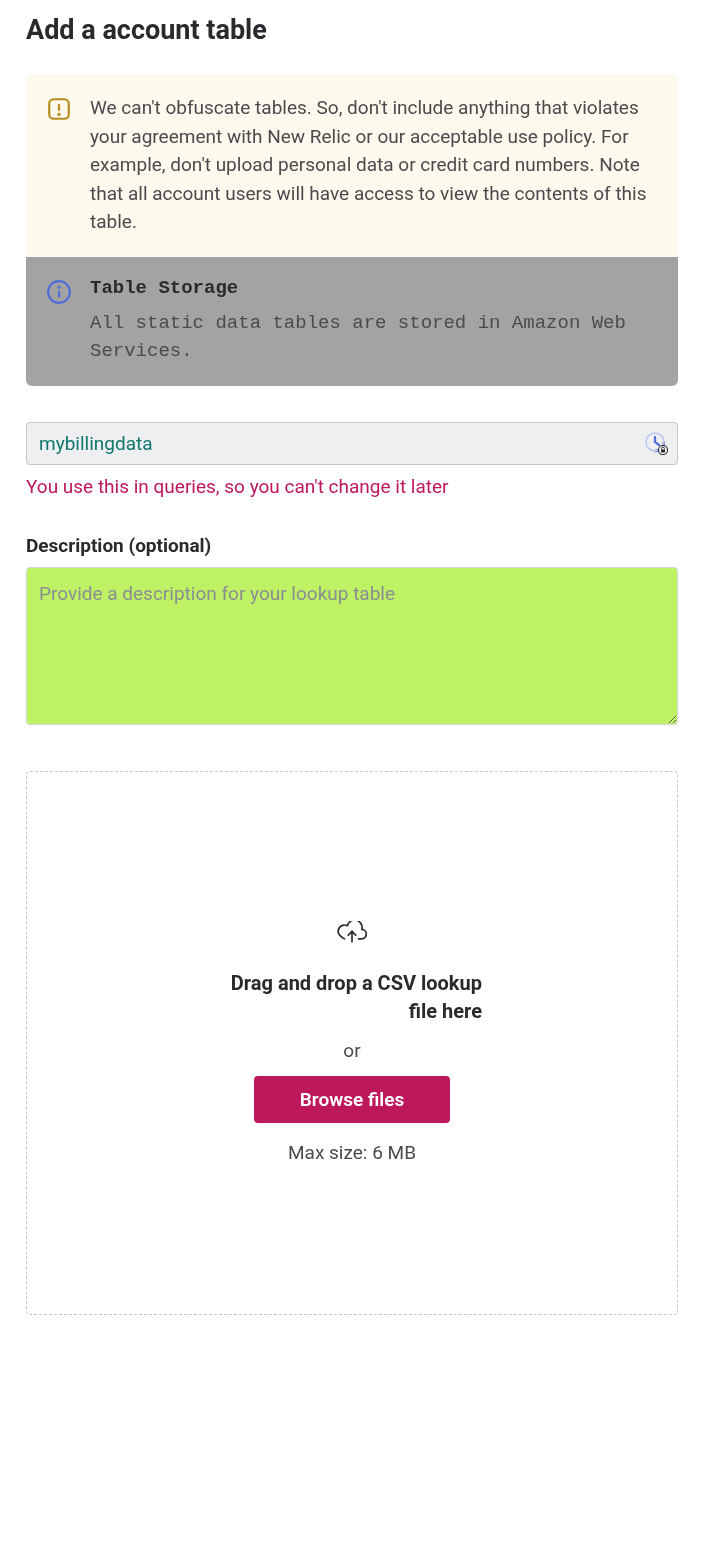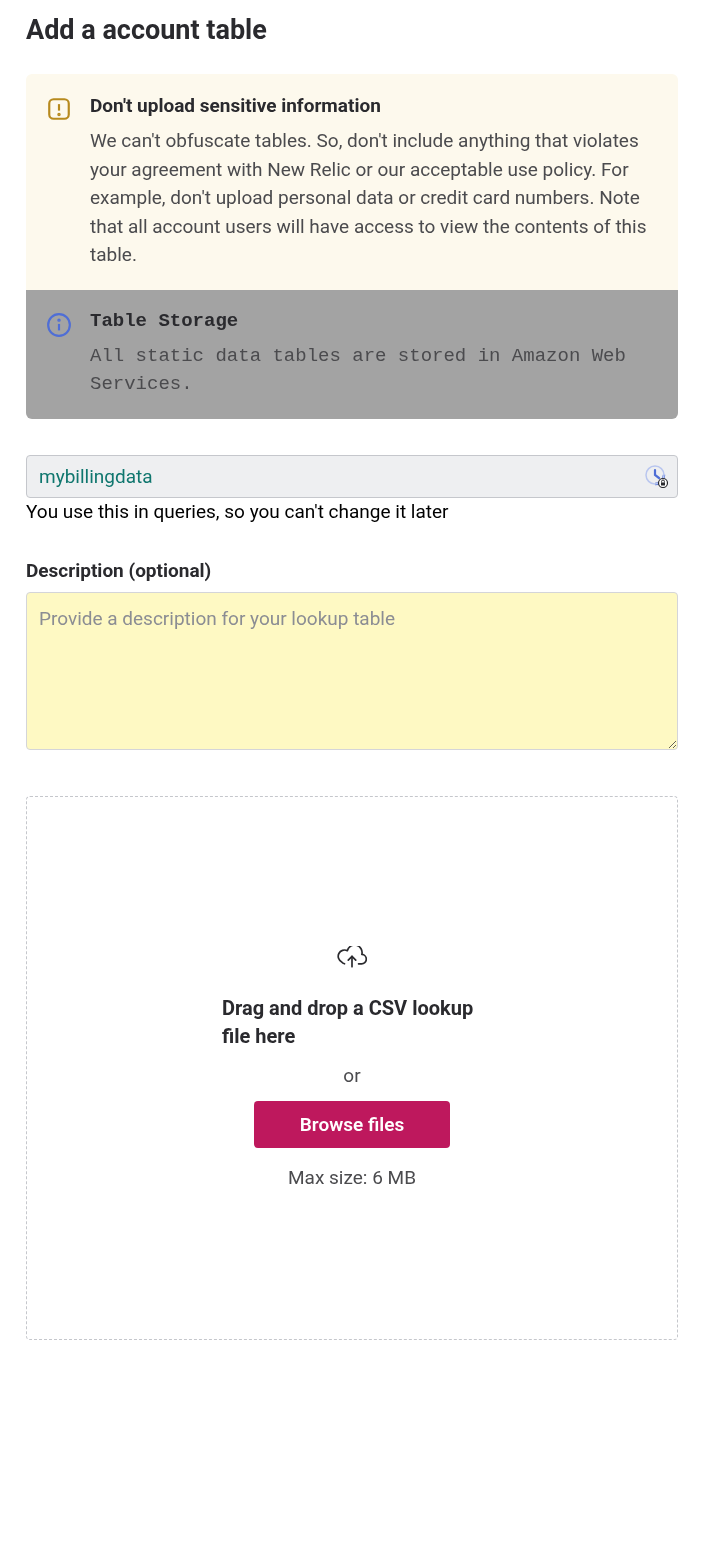--- a/index.html
+++ b/index.html
@@ -95,30 +95,30 @@
     .input-badge {
       position: absolute;
       right: 10px;
       top: 50%;
       transform: translateY(-50%);
       width: 24px;
       height: 24px;
     }
     .helper-text {
       font-size: 19px;
-      color: #000000;
-      margin-top: 2px;
+      color: #be185d;
+      margin-top: 10px;
     }
     .textarea {
       width: 100%;
       font-size: 19px;
       padding: 14px 12px;
       border: 1px solid #d4d5d9;
       border-radius: 4px;
-      background: #fef9c3;
+      background: #bef264;
       color: #2a2a2e;
       font-family: inherit;
       resize: vertical;
       min-height: 158px;
     }
     .textarea::placeholder {
       color: #8b8d93;
     }
     .dropzone {
       margin-top: 42px;
@@ -134,21 +134,21 @@
     }
     .upload-icon {
       width: 30px;
       height: 26px;
       margin-bottom: 8px;
     }
     .drop-title {
       font-size: 20px;
       font-weight: 700;
       color: #2a2a2e;
-      text-align: left;
+      text-align: right;
       line-height: 1.4;
       max-width: 260px;
     }
     .drop-or {
       font-size: 19px;
       color: #4b4b4e;
     }
     .browse-btn {
       background: #be185d;
       color: #fff;
@@ -173,21 +173,20 @@
 
 <div class="alert alert-warning">
   <span class="alert-icon">
     <svg viewBox="0 0 24 24" fill="none" stroke="#b78a1e" stroke-width="2">
       <rect x="3" y="3" width="18" height="18" rx="4" ry="4"></rect>
       <line x1="12" y1="7.5" x2="12" y2="13.5"></line>
       <circle cx="12" cy="17" r="0.6" fill="#b78a1e"></circle>
     </svg>
   </span>
   <div class="alert-content">
-    <div class="alert-title">Don't upload sensitive information</div>
     <div class="alert-text">We can't obfuscate tables. So, don't include anything that violates your agreement with New Relic or our acceptable use policy. For example, don't upload personal data or credit card numbers. Note that all account users will have access to view the contents of this table.</div>
   </div>
 </div>
 
 <div class="alert alert-info">
   <span class="alert-icon">
     <svg viewBox="0 0 24 24" fill="none" stroke="#4f6ed6" stroke-width="2">
       <circle cx="12" cy="12" r="10"></circle>
       <line x1="12" y1="11" x2="12" y2="17"></line>
       <circle cx="12" cy="7.5" r="0.6" fill="#4f6ed6"></circle>

